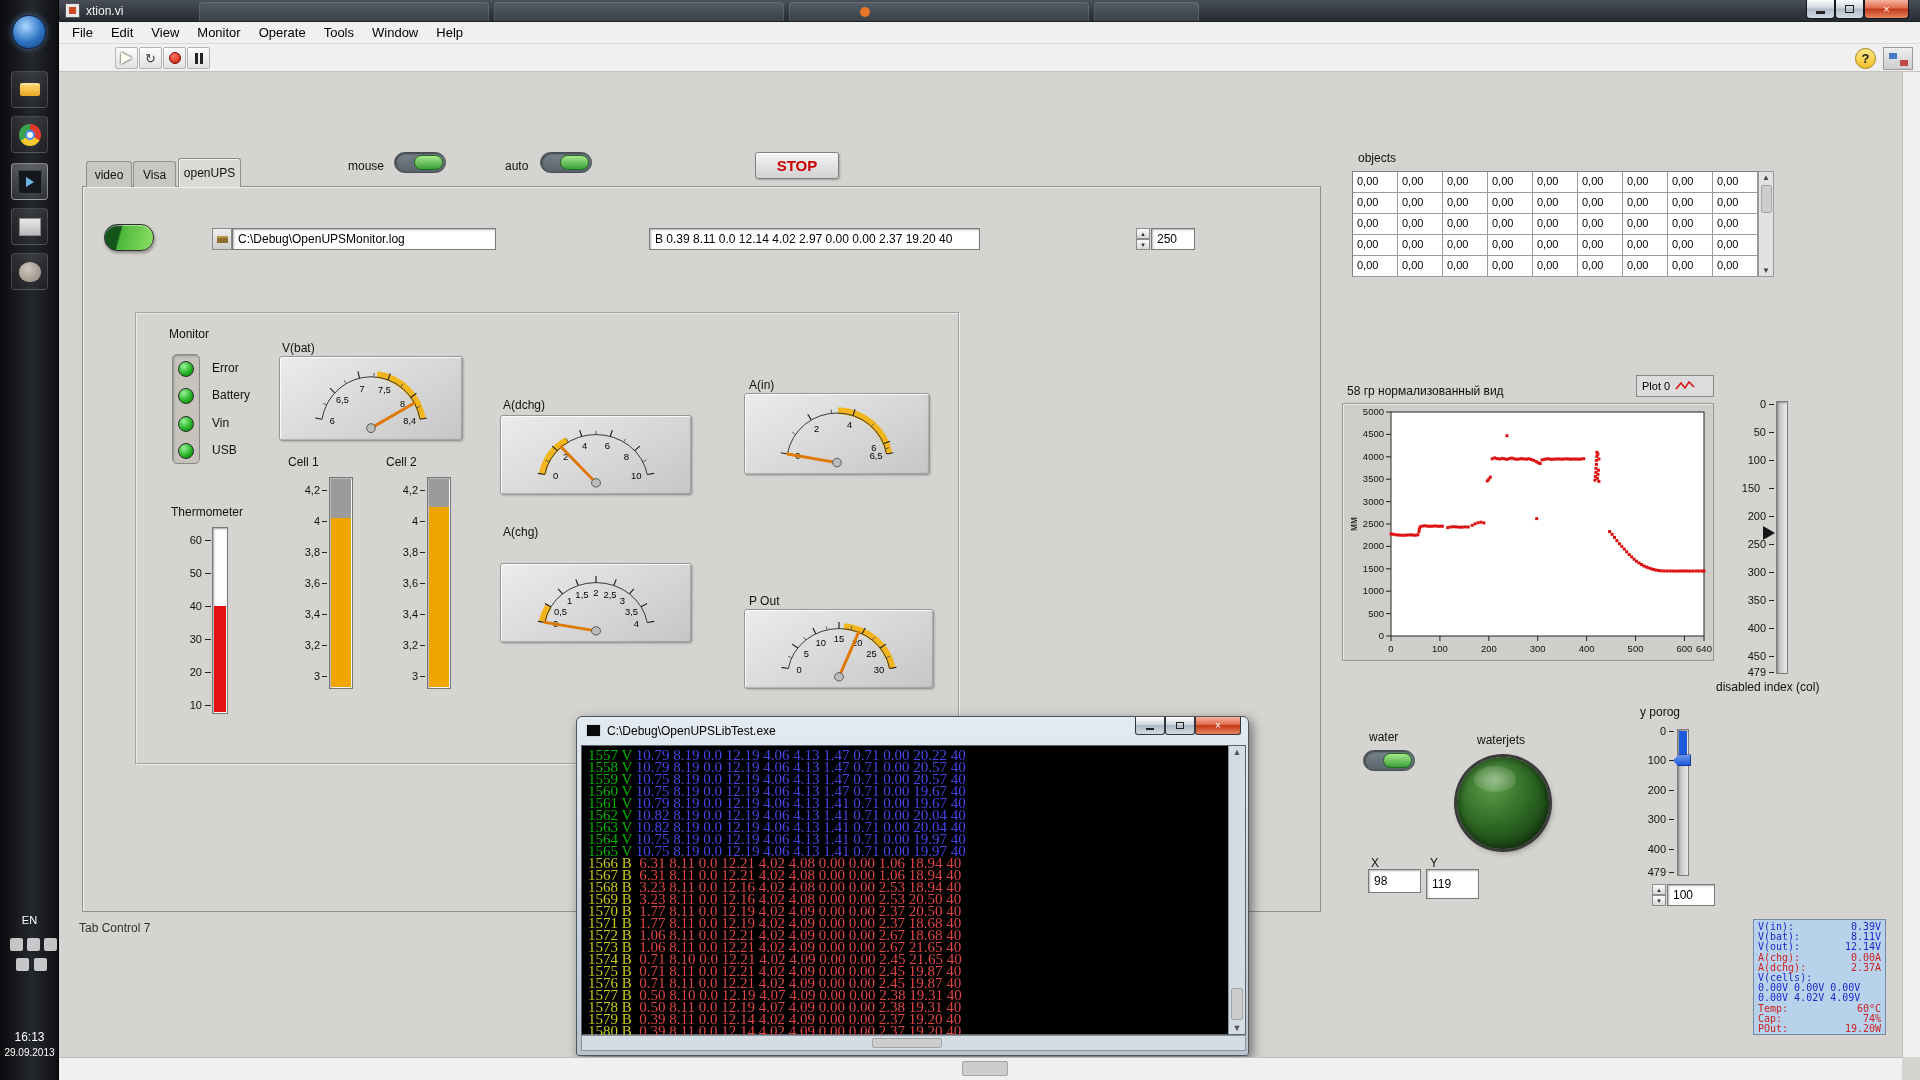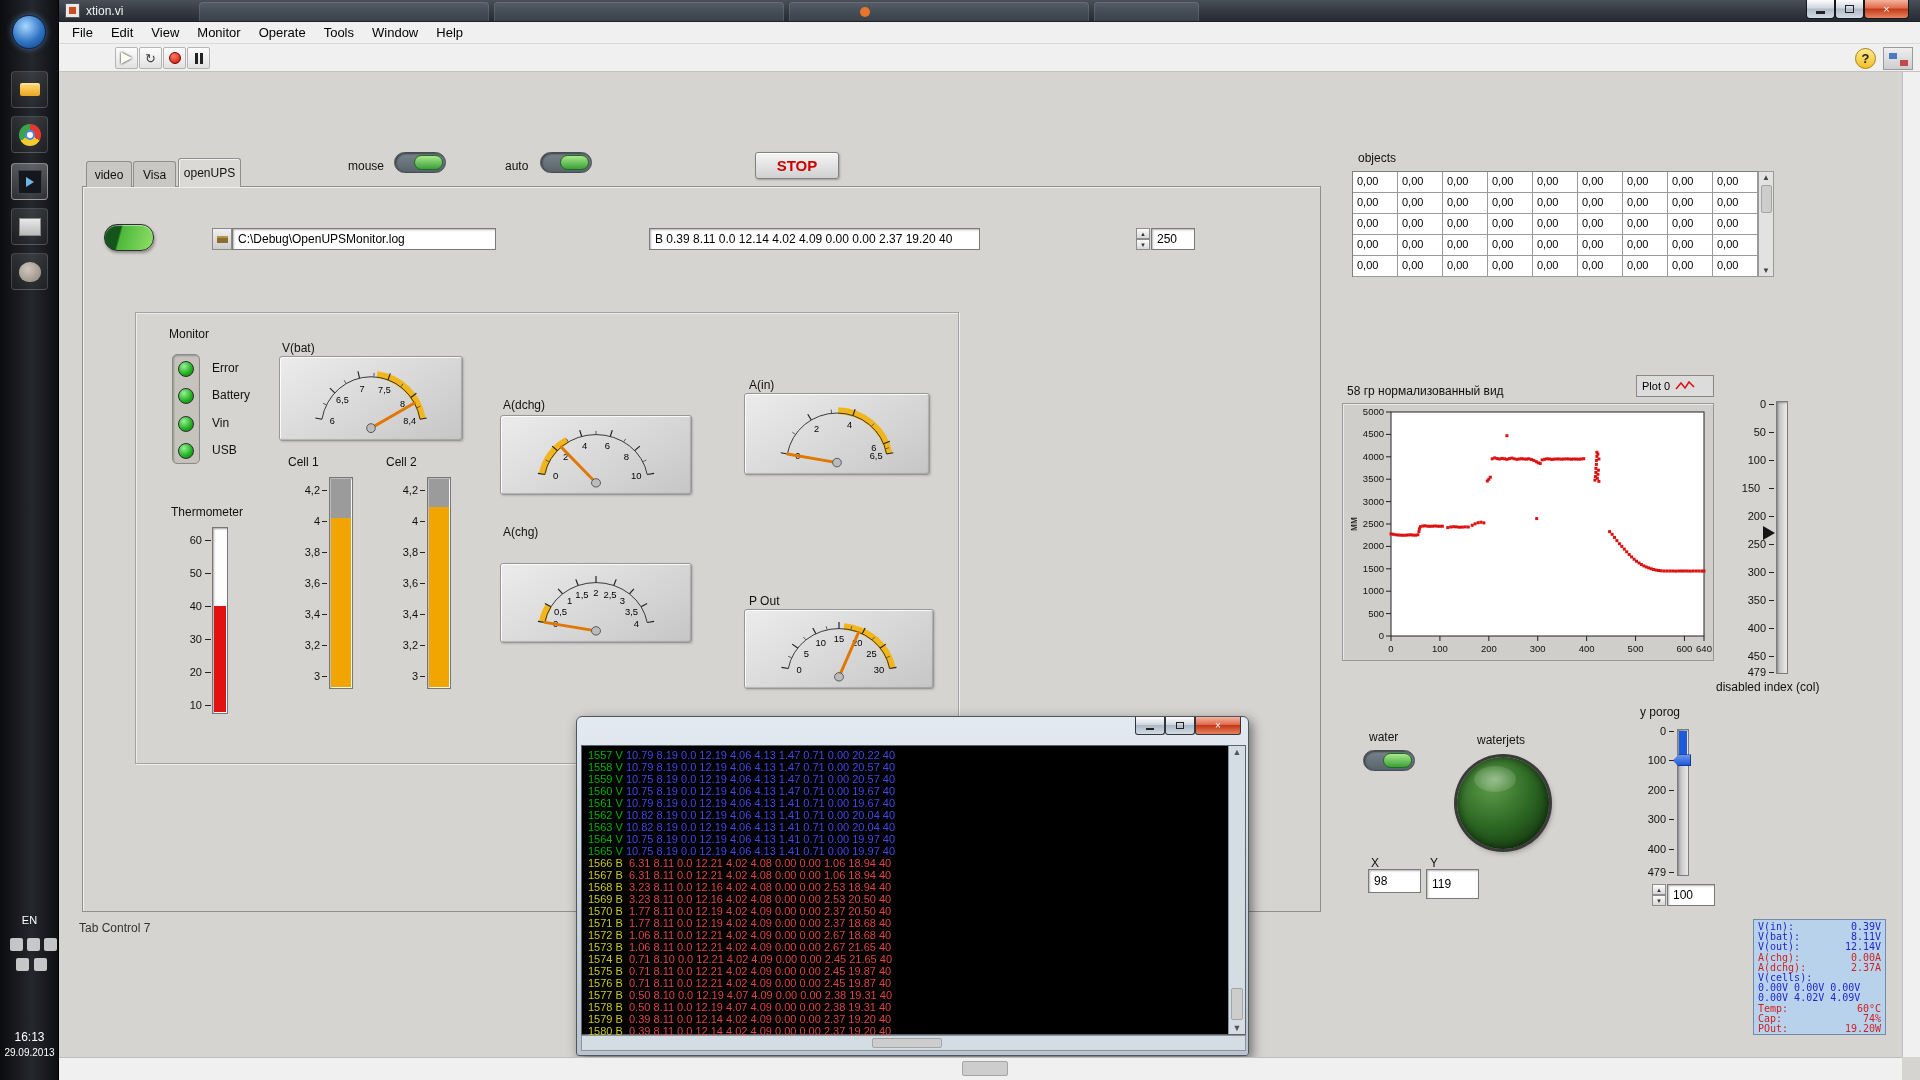--- a/index.html
+++ b/index.html
@@ -53,21 +53,21 @@
 .bigbtn::after{content:"";position:absolute;left:18%;top:10%;width:46%;height:28%;border-radius:50%;background:radial-gradient(rgba(255,255,255,.4),rgba(255,255,255,0))}
 .spinbtn{position:absolute;left:0;width:14px;height:11px;background:linear-gradient(#fbfbfb,#d8d8d8);border:1px solid #8d8d8d;font-size:6px;color:#333;display:flex;align-items:center;justify-content:center}
 .track{position:absolute;background:linear-gradient(90deg,#b8b8b8,#ececec);border:1px solid #7d7d7d;box-shadow:inset 1px 1px 2px rgba(0,0,0,.3);z-index:3}
 
 #conwin{position:absolute;left:576px;top:716px;width:673px;height:340px;border:1px solid #4e565e;border-radius:6px 6px 3px 3px;background:linear-gradient(#e3eaf1,#b9c4d0);box-shadow:3px 4px 12px rgba(0,0,0,.5);z-index:25}
 #contitle{position:absolute;left:0;top:0;width:100%;height:27px;display:flex;align-items:center;padding-left:9px;font-size:12px;color:#000}
 .conicon{width:15px;height:13px;background:#0a0a0a;border:1px solid #cfd6de;margin-right:6px}
 .cbtn{position:absolute;top:0;height:18px;border:1px solid #30363d;border-top:none;background:linear-gradient(#fdfdfd,#cfd6de 45%,#aeb9c6 50%,#d3dbe3);border-radius:0 0 3px 3px;display:flex;align-items:center;justify-content:center;font-size:10px;color:#222}
 .cbtn.close{background:linear-gradient(#f3b39f,#e06a4b 45%,#c23a18 50%,#e8835f);color:#fff}
 #conbody{position:absolute;left:4px;top:28px;width:665px;height:290px;background:#000;border:1px solid #5c646c}
-#context{position:absolute;left:6px;top:3px;font-family:Liberation Sans, sans-serif;font-size:11px;line-height:12px;white-space:pre}
+#context{position:absolute;left:6px;top:3px;font-family:Liberation Serif, serif;font-size:15px;line-height:12px;white-space:pre}
 .cline{height:12px}
 .lv .cnum,.lv .ctag{color:#00b400}
 .lv .cvals{color:#4646e8}
 .lb .cnum,.lb .ctag{color:#c9c91e}
 .lb .cvals{color:#e04545}
 #convsb{position:absolute;right:0;top:0;width:17px;height:288px;background:#d4dce4;border-left:1px solid #8a929a}
 #conhsb{position:absolute;left:4px;top:318px;width:665px;height:16px;background:#d4dce4;border:1px solid #8a929a}
 
 #infopanel{position:absolute;left:1753px;top:919px;width:133px;height:116px;background:#b9d2ec;border:1px solid #6f8cab;font-family:"DejaVu Sans Mono",monospace;font-size:10px;padding:2px 4px;z-index:10}
 .irow{display:flex;justify-content:space-between;line-height:10.2px;white-space:pre}
@@ -184,21 +184,21 @@
     </div>
   <div class="btn-stop" style="left:755px;top:152px;width:84px;height:27px">STOP</div>
 
   <div class="lbl" style="left:218px;top:209px;font-weight:bold">file path</div>
   <div style="position:absolute;left:212px;top:228px;width:20px;height:22px;background:linear-gradient(#efefef,#cdcdcd);border:1px solid #8a8a8a;z-index:5">
       <div style="position:absolute;left:4px;top:7px;width:11px;height:7px;background:#8a6d2f;border-top:2px solid #b59445"></div>
     </div>
   <div class="display" style="left:232px;top:228px;width:264px;height:22px;z-index:5">C:\Debug\OpenUPSMonitor.log</div>
 
   <div class="lbl" style="left:651px;top:209px;font-weight:bold">string</div>
-  <div class="display" style="left:649px;top:228px;width:331px;height:22px;z-index:5">B 0.39 8.11 0.0 12.14 4.02 4.09 0.00 0.00 2.37 19.20 40</div>
+  <div class="display" style="left:649px;top:228px;width:331px;height:22px;z-index:5">B 0.39 8.11 0.0 12.14 4.02 2.97 0.00 0.00 2.37 19.20 40</div>
 
   <div class="lbl" style="left:1136px;top:209px">milliseconds to wait</div>
   <div class="display" style="left:1151px;top:228px;width:44px;height:22px;z-index:5">250</div>
 
   <div class="lbl" style="left:800px;top:323px">V(in)</div>
   <div class="display" style="left:798px;top:346px;width:75px;height:25px">0,39</div>
   <div class="lbl" style="left:800px;top:539px">V(out)</div>
   <div class="display" style="left:798px;top:566px;width:75px;height:25px">12,14</div>
 
   <div id="plotlegend">
@@ -214,20 +214,24 @@
     </div>
   <div class="lbl" style="left:1477px;top:734px">waterjets</div>
   <div class="bigbtn" style="left:1457px;top:757px;width:92px;height:92px"></div>
 
   <div class="lbl" style="left:1371px;top:857px">X</div>
   <div class="display" style="left:1368px;top:869px;width:53px;height:24px">98</div>
   <div class="lbl" style="left:1430px;top:857px">Y</div>
   <div class="display" style="left:1426px;top:869px;width:53px;height:30px">119</div>
 
   <div id="conwin">
+    <div id="contitle">
+      <div class="conicon"></div>
+      <span>C:\Debug\OpenUPSLibTest.exe</span>
+    </div>
     <div class="cbtn" style="left:558px;width:30px">
         <div style="width:8px;height:2px;background:#222;margin-top:7px"></div>
       </div>
     <div class="cbtn" style="left:588px;width:30px">
         <div style="width:8px;height:7px;border:1px solid #222"></div>
       </div>
     <div class="cbtn close" style="left:618px;width:46px">×</div>
     <div id="conbody">
       <div id="context"><div class="cline lv"><span class="cnum">1557</span><span class="ctag"> V </span><span class="cvals">10.79 8.19 0.0 12.19 4.06 4.13 1.47 0.71 0.00 20.22 40</span></div><div class="cline lv"><span class="cnum">1558</span><span class="ctag"> V </span><span class="cvals">10.79 8.19 0.0 12.19 4.06 4.13 1.47 0.71 0.00 20.57 40</span></div><div class="cline lv"><span class="cnum">1559</span><span class="ctag"> V </span><span class="cvals">10.75 8.19 0.0 12.19 4.06 4.13 1.47 0.71 0.00 20.57 40</span></div><div class="cline lv"><span class="cnum">1560</span><span class="ctag"> V </span><span class="cvals">10.75 8.19 0.0 12.19 4.06 4.13 1.47 0.71 0.00 19.67 40</span></div><div class="cline lv"><span class="cnum">1561</span><span class="ctag"> V </span><span class="cvals">10.79 8.19 0.0 12.19 4.06 4.13 1.41 0.71 0.00 19.67 40</span></div><div class="cline lv"><span class="cnum">1562</span><span class="ctag"> V </span><span class="cvals">10.82 8.19 0.0 12.19 4.06 4.13 1.41 0.71 0.00 20.04 40</span></div><div class="cline lv"><span class="cnum">1563</span><span class="ctag"> V </span><span class="cvals">10.82 8.19 0.0 12.19 4.06 4.13 1.41 0.71 0.00 20.04 40</span></div><div class="cline lv"><span class="cnum">1564</span><span class="ctag"> V </span><span class="cvals">10.75 8.19 0.0 12.19 4.06 4.13 1.41 0.71 0.00 19.97 40</span></div><div class="cline lv"><span class="cnum">1565</span><span class="ctag"> V </span><span class="cvals">10.75 8.19 0.0 12.19 4.06 4.13 1.41 0.71 0.00 19.97 40</span></div><div class="cline lb"><span class="cnum">1566</span><span class="ctag"> B </span><span class="cvals"> 6.31 8.11 0.0 12.21 4.02 4.08 0.00 0.00 1.06 18.94 40</span></div><div class="cline lb"><span class="cnum">1567</span><span class="ctag"> B </span><span class="cvals"> 6.31 8.11 0.0 12.21 4.02 4.08 0.00 0.00 1.06 18.94 40</span></div><div class="cline lb"><span class="cnum">1568</span><span class="ctag"> B </span><span class="cvals"> 3.23 8.11 0.0 12.16 4.02 4.08 0.00 0.00 2.53 18.94 40</span></div><div class="cline lb"><span class="cnum">1569</span><span class="ctag"> B </span><span class="cvals"> 3.23 8.11 0.0 12.16 4.02 4.08 0.00 0.00 2.53 20.50 40</span></div><div class="cline lb"><span class="cnum">1570</span><span class="ctag"> B </span><span class="cvals"> 1.77 8.11 0.0 12.19 4.02 4.09 0.00 0.00 2.37 20.50 40</span></div><div class="cline lb"><span class="cnum">1571</span><span class="ctag"> B </span><span class="cvals"> 1.77 8.11 0.0 12.19 4.02 4.09 0.00 0.00 2.37 18.68 40</span></div><div class="cline lb"><span class="cnum">1572</span><span class="ctag"> B </span><span class="cvals"> 1.06 8.11 0.0 12.21 4.02 4.09 0.00 0.00 2.67 18.68 40</span></div><div class="cline lb"><span class="cnum">1573</span><span class="ctag"> B </span><span class="cvals"> 1.06 8.11 0.0 12.21 4.02 4.09 0.00 0.00 2.67 21.65 40</span></div><div class="cline lb"><span class="cnum">1574</span><span class="ctag"> B </span><span class="cvals"> 0.71 8.10 0.0 12.21 4.02 4.09 0.00 0.00 2.45 21.65 40</span></div><div class="cline lb"><span class="cnum">1575</span><span class="ctag"> B </span><span class="cvals"> 0.71 8.11 0.0 12.21 4.02 4.09 0.00 0.00 2.45 19.87 40</span></div><div class="cline lb"><span class="cnum">1576</span><span class="ctag"> B </span><span class="cvals"> 0.71 8.11 0.0 12.21 4.02 4.09 0.00 0.00 2.45 19.87 40</span></div><div class="cline lb"><span class="cnum">1577</span><span class="ctag"> B </span><span class="cvals"> 0.50 8.10 0.0 12.19 4.07 4.09 0.00 0.00 2.38 19.31 40</span></div><div class="cline lb"><span class="cnum">1578</span><span class="ctag"> B </span><span class="cvals"> 0.50 8.11 0.0 12.19 4.07 4.09 0.00 0.00 2.38 19.31 40</span></div><div class="cline lb"><span class="cnum">1579</span><span class="ctag"> B </span><span class="cvals"> 0.39 8.11 0.0 12.14 4.02 4.09 0.00 0.00 2.37 19.20 40</span></div><div class="cline lb"><span class="cnum">1580</span><span class="ctag"> B </span><span class="cvals"> 0.39 8.11 0.0 12.14 4.02 4.09 0.00 0.00 2.37 19.20 40</span></div></div>
       <div id="convsb">

